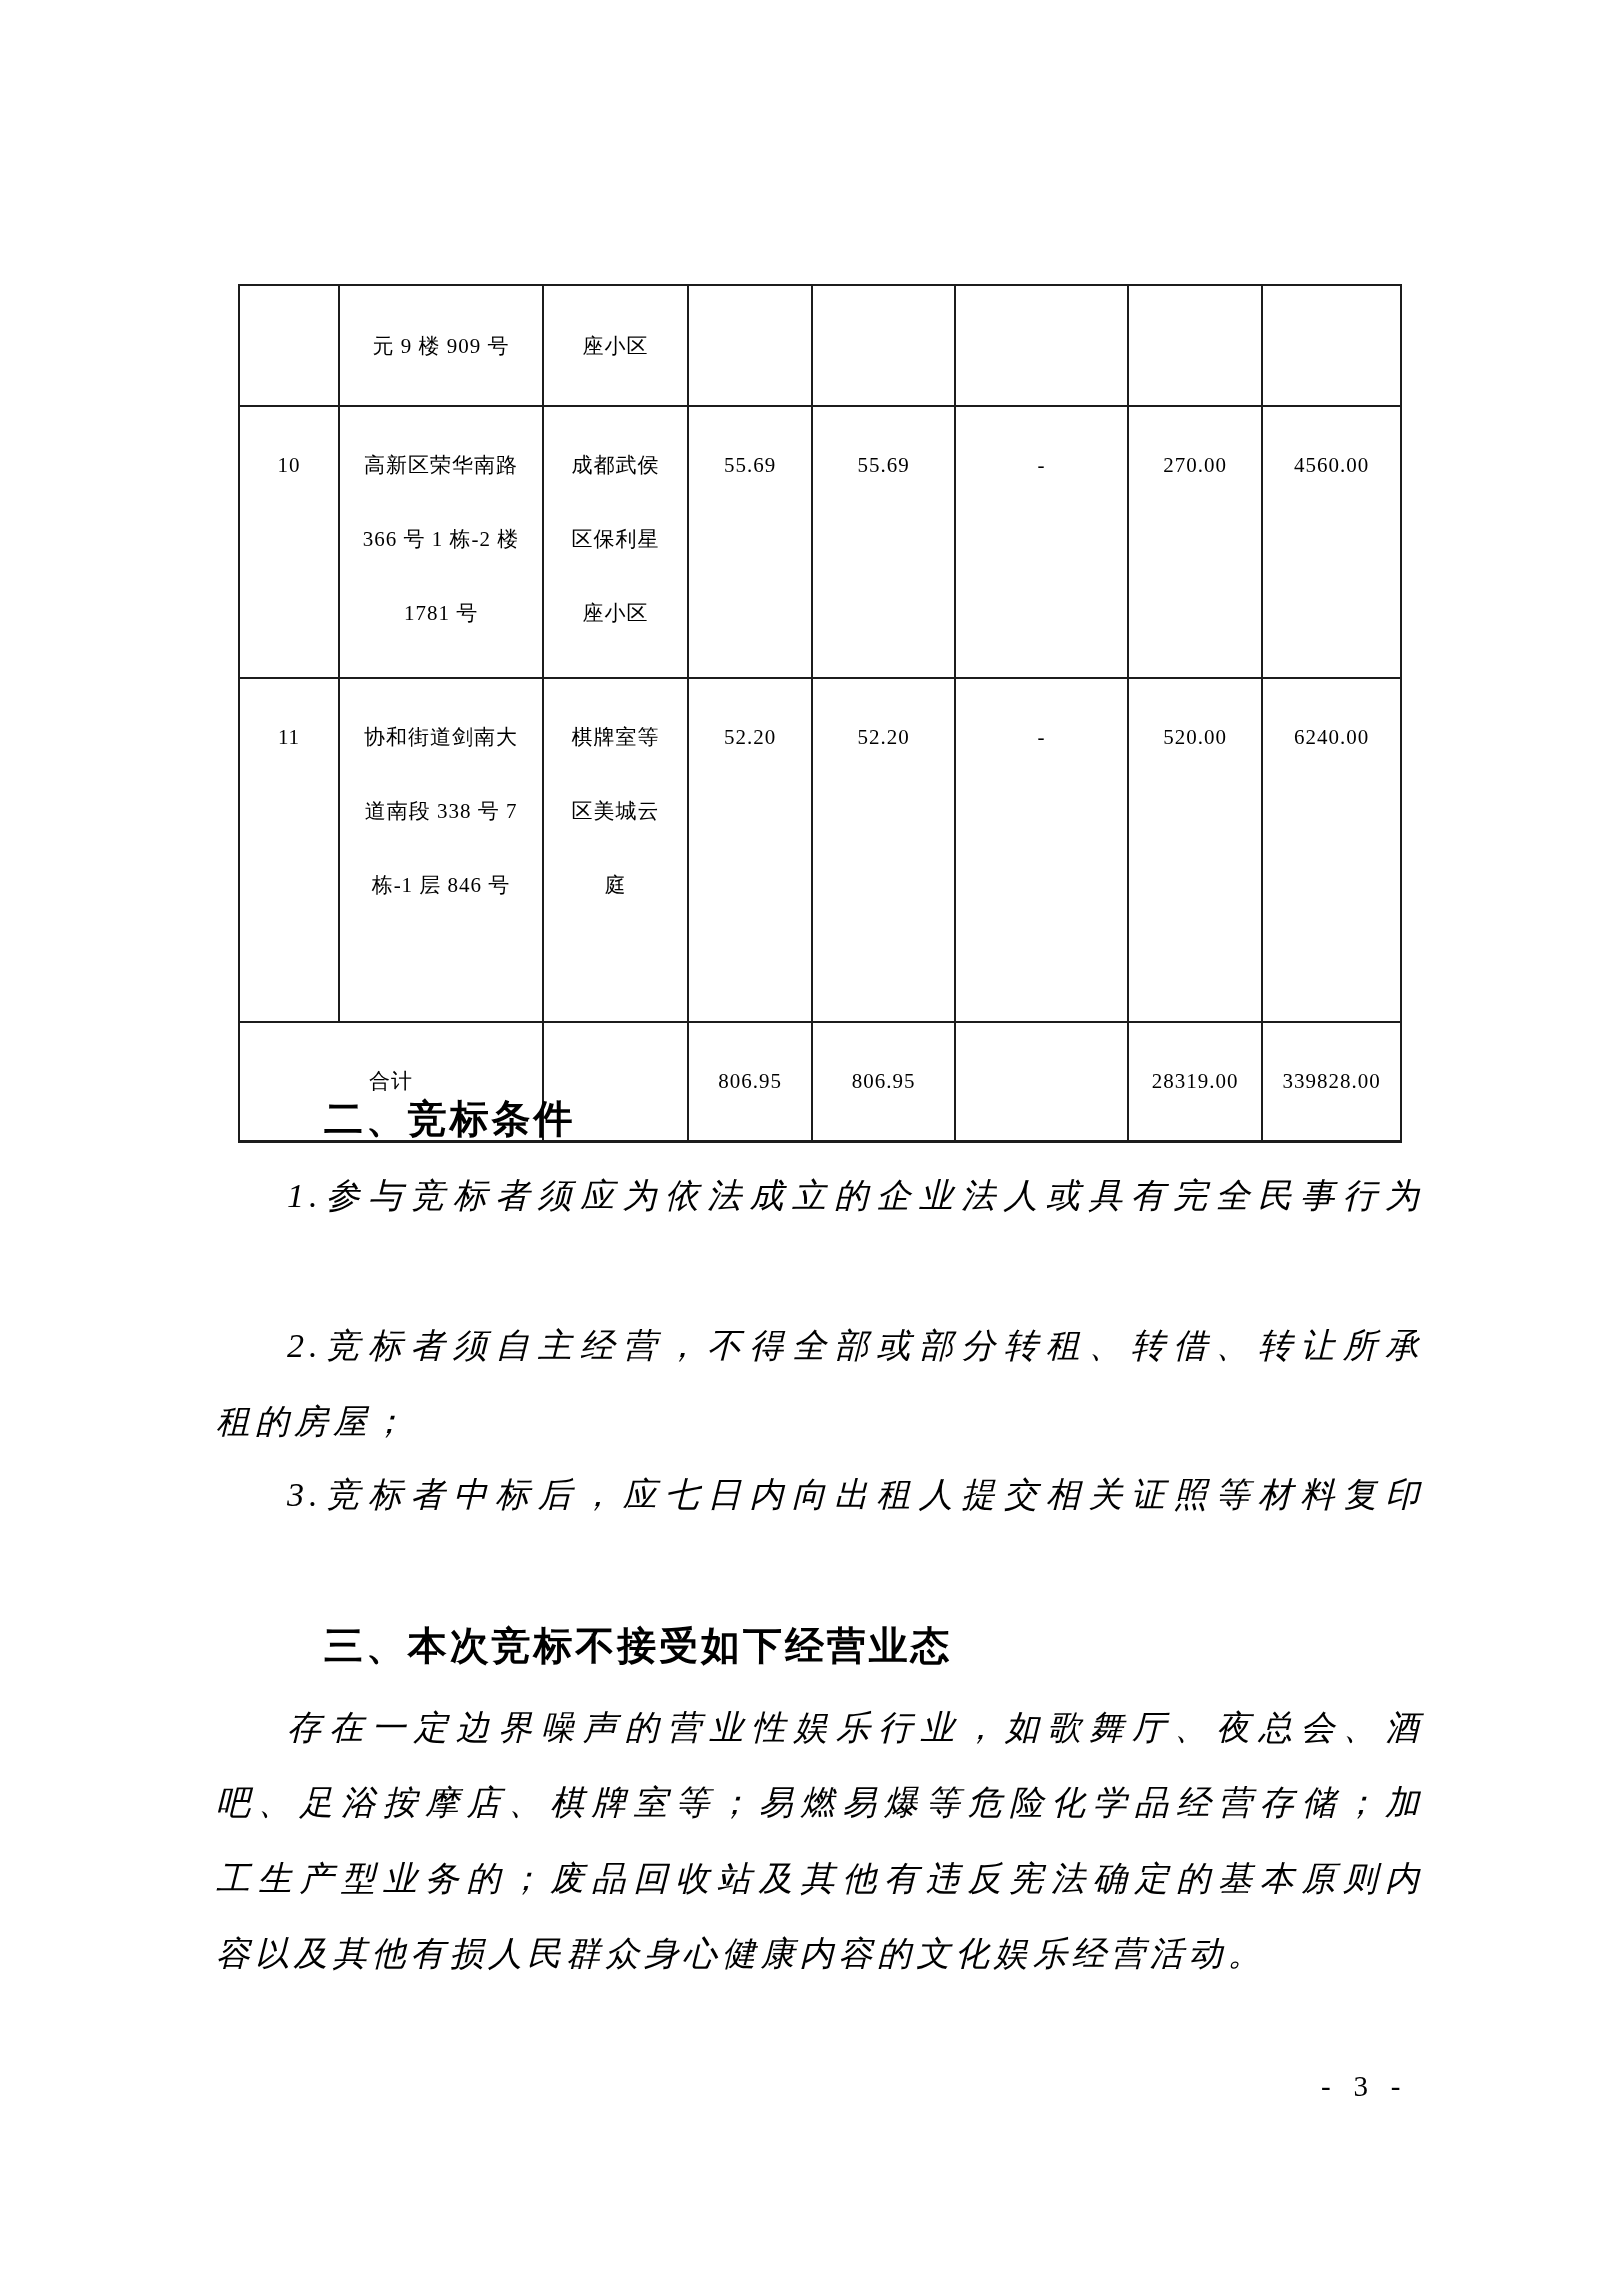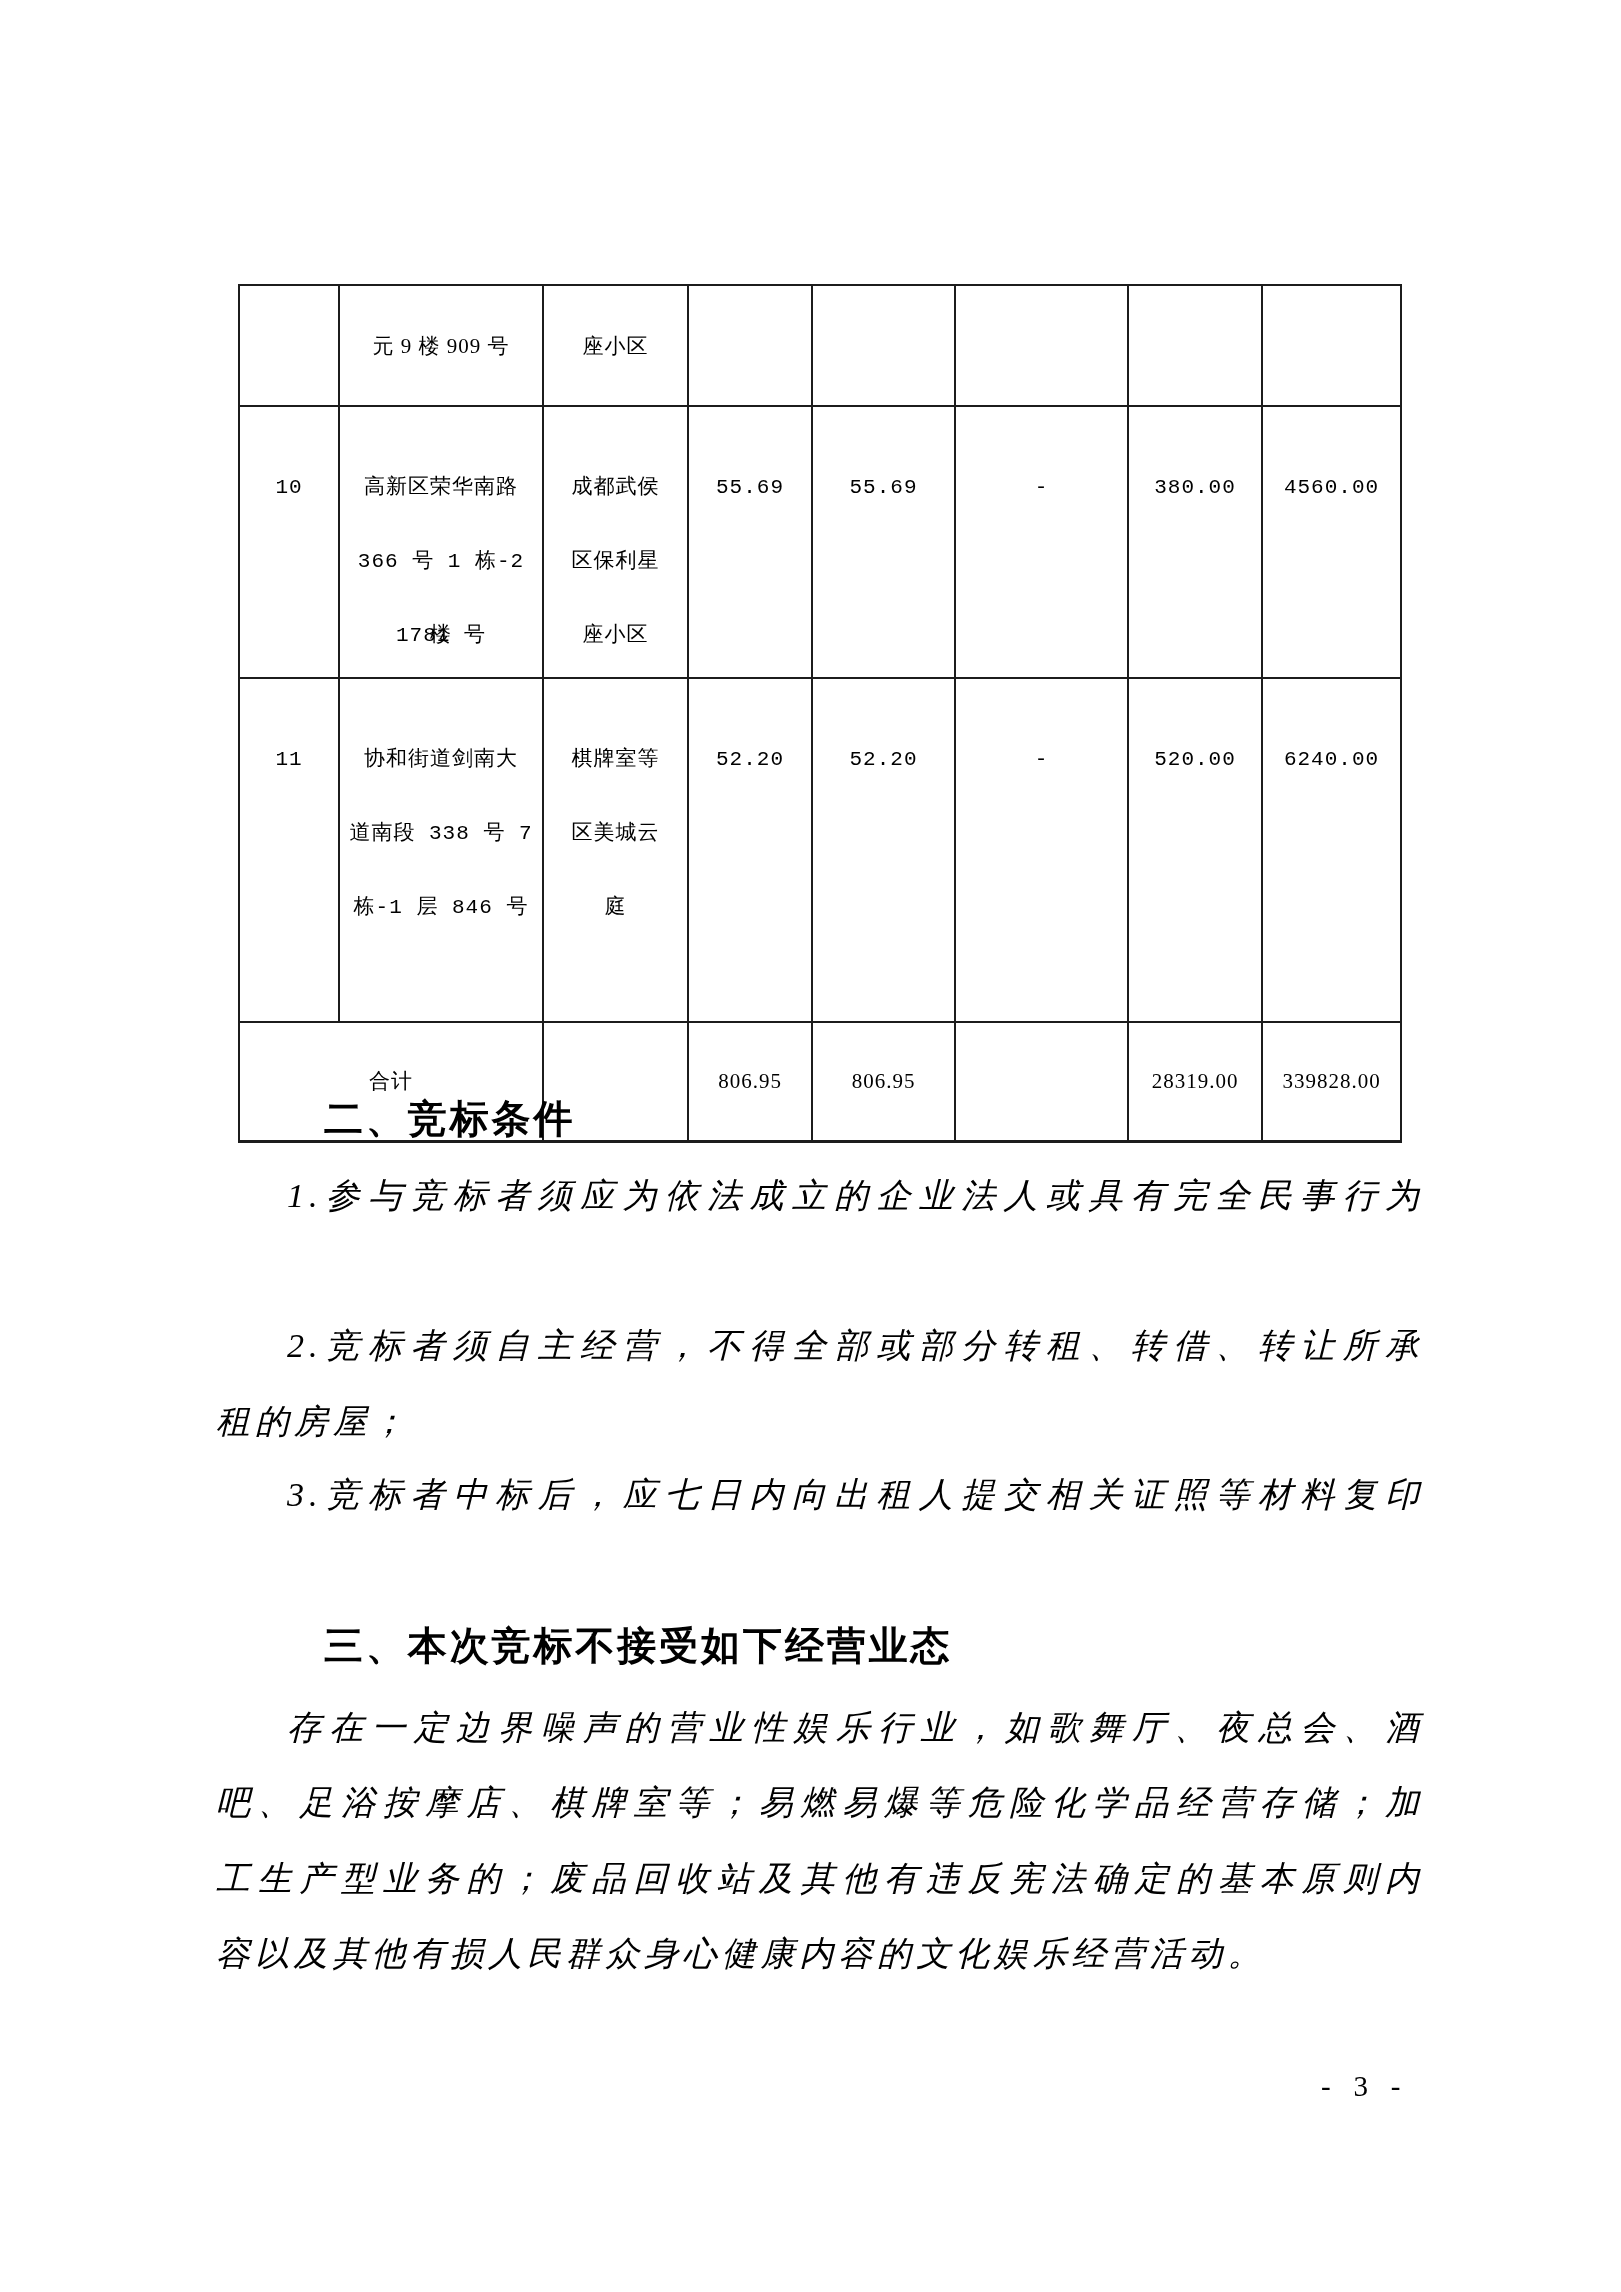--- a/index.html
+++ b/index.html
@@ -36,22 +36,21 @@
   }
   .lease-table tr.carry-row  { height: 121px; }
   .lease-table tr.item-row-a { height: 272px; }
   .lease-table tr.item-row-b { height: 344px; }
   .lease-table tr.total-row  { height: 119px; }
   .lease-table tr.carry-row td,
   .lease-table tr.total-row td { vertical-align: middle; }
   .lease-table tr.item-row-a td,
   .lease-table tr.item-row-b td {
     vertical-align: top;
-    padding-top: 44px;
-    font-family: Liberation Mono, monospace;
+    padding-top: 21px;
   }
   .lease-table .cell-line {
     display: block;
     line-height: 74px;
     height: 74px;
   }
   .lease-table { border-bottom: 3.9px solid #1c1c1c; border-top: 2.9px solid #1c1c1c; }
 
   
   .h-section {
@@ -134,21 +133,21 @@
         <td>
             <span class="cell-line">55.69</span>
           </td>
         <td>
             <span class="cell-line">55.69</span>
           </td>
         <td>
             <span class="cell-line">-</span>
           </td>
         <td>
-            <span class="cell-line">380.00</span>
+            <span class="cell-line">270.00</span>
           </td>
         <td>
             <span class="cell-line">4560.00</span>
           </td>
       </tr>
 
       <tr class="item-row-b">
         <td>
             <span class="cell-line">11</span>
           </td>

